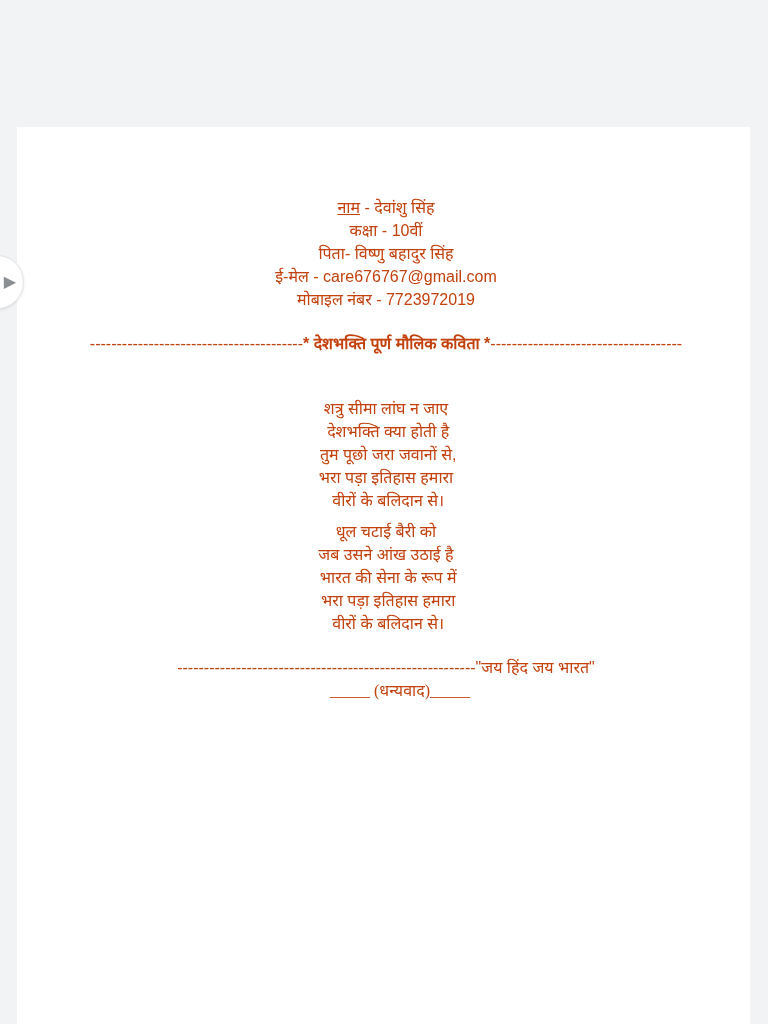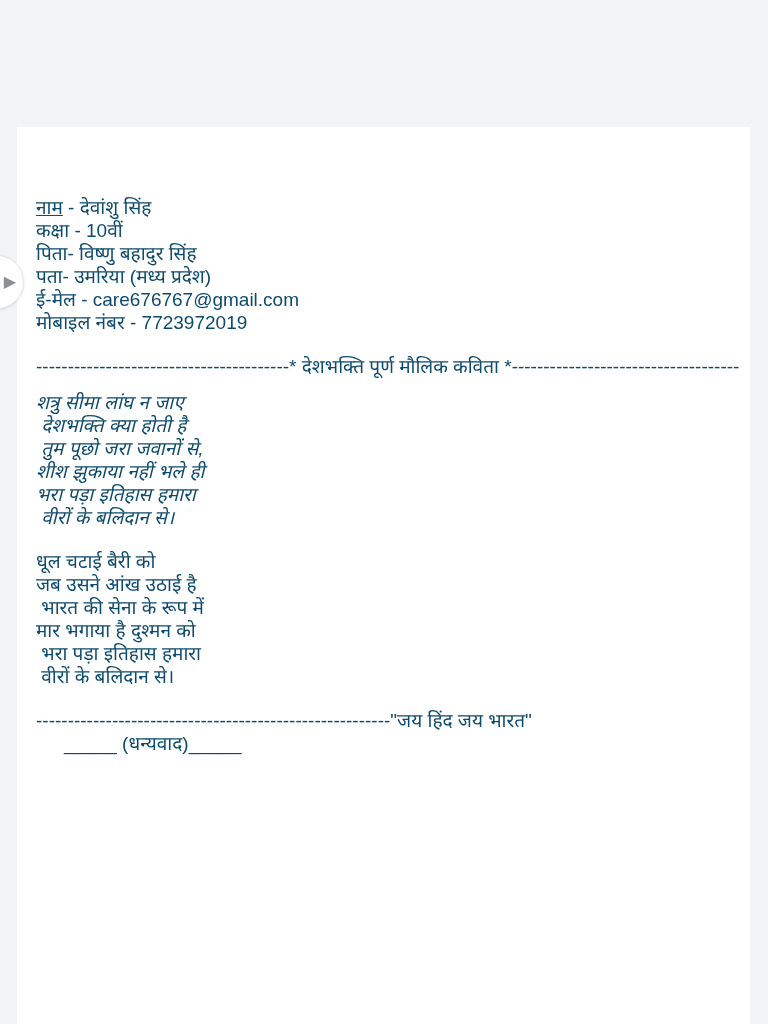--- a/index.html
+++ b/index.html
@@ -18,45 +18,47 @@
     top: 127px;
     width: 733px;
     height: 897px;
     background: #ffffff;
   }
   .content {
     position: absolute;
     left: 19px;
     top: 69px;
     width: 700px;
-    color: #0c4a6e;
-    font-size: 19px;
+    color: #c2410c;
+    font-size: 16px;
     line-height: 23px;
+    text-align: center;
   }
   .line {
     white-space: pre-wrap;
   }
   .underline {
     text-decoration: underline;
   }
   .divider-line {
     margin-top: 21px;
     white-space: nowrap;
   }
   .title-text {
-    font-weight: 400;
+    font-weight: 700;
   }
-  .stanza-1 { margin-top: 13px; font-style: italic; }
-  .stanza-2 { margin-top: 21px; }
+  .stanza-1 { margin-top: 42px; }
+  .stanza-2 { margin-top: 8px; }
   .closing-line {
     margin-top: 21px;
     white-space: nowrap;
   }
   .thanks {
     margin-left: 28px;
+    font-family: Liberation Serif, serif;
   }
   .nav-handle {
     position: absolute;
     left: -30px;
     top: 255px;
     width: 52px;
     height: 52px;
     background: #ffffff;
     border: 1px solid #e4e6e8;
     border-radius: 50%;
@@ -76,40 +78,37 @@
 </style>
 </head>
 <body>
 
 <div class="paper">
   <div class="content">
 
     <div class="line"><span class="underline">नाम</span><span> - देवांशु सिंह</span></div>
     <div class="line">कक्षा - 10वीं</div>
     <div class="line">पिता- विष्णु बहादुर सिंह</div>
-    <div class="line">पता- उमरिया (मध्य प्रदेश)</div>
     <div class="line">ई-मेल - care676767@gmail.com</div>
     <div class="line">मोबाइल नंबर - 7723972019</div>
 
     <div class="divider-line"><span>----------------------------------------</span><span class="title-text">* देशभक्ति पूर्ण मौलिक कविता *</span><span>------------------------------------</span></div>
 
     <div class="stanza-1">
       <div class="line">शत्रु सीमा लांघ न जाए</div>
       <div class="line"> देशभक्ति क्या होती है</div>
       <div class="line"> तुम पूछो जरा जवानों से,</div>
-      <div class="line">शीश झुकाया नहीं भले ही</div>
       <div class="line">भरा पड़ा इतिहास हमारा</div>
       <div class="line"> वीरों के बलिदान से।</div>
     </div>
 
     <div class="stanza-2">
       <div class="line">धूल चटाई बैरी को</div>
       <div class="line">जब उसने आंख उठाई है</div>
       <div class="line"> भारत की सेना के रूप में</div>
-      <div class="line">मार भगाया है दुश्मन को</div>
       <div class="line"> भरा पड़ा इतिहास हमारा</div>
       <div class="line"> वीरों के बलिदान से।</div>
     </div>
 
     <div class="closing-line"><span>--------------------------------------------------------</span><span>"जय हिंद जय भारत"</span></div>
     <div class="line thanks">_____ (धन्यवाद)_____</div>
 
   </div>
 </div>
 

